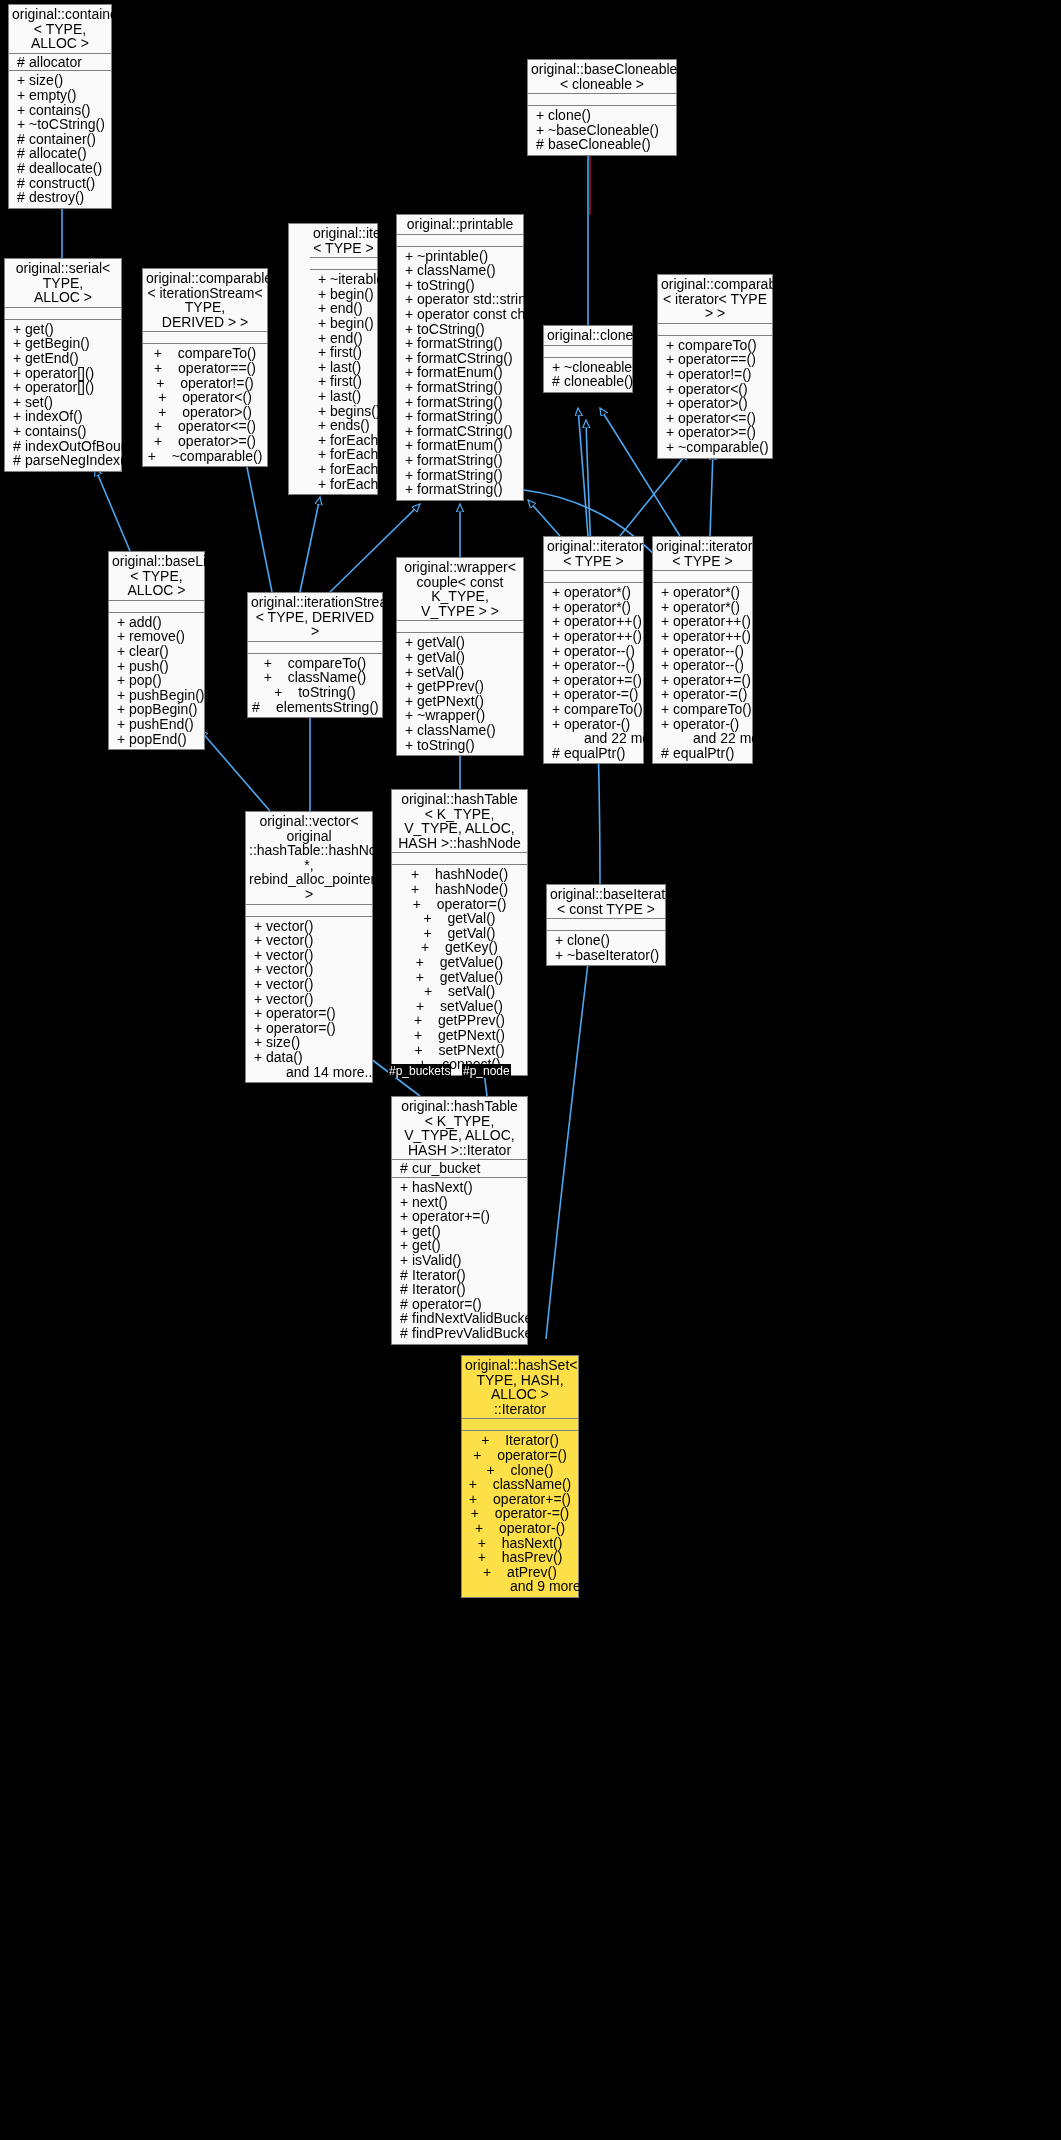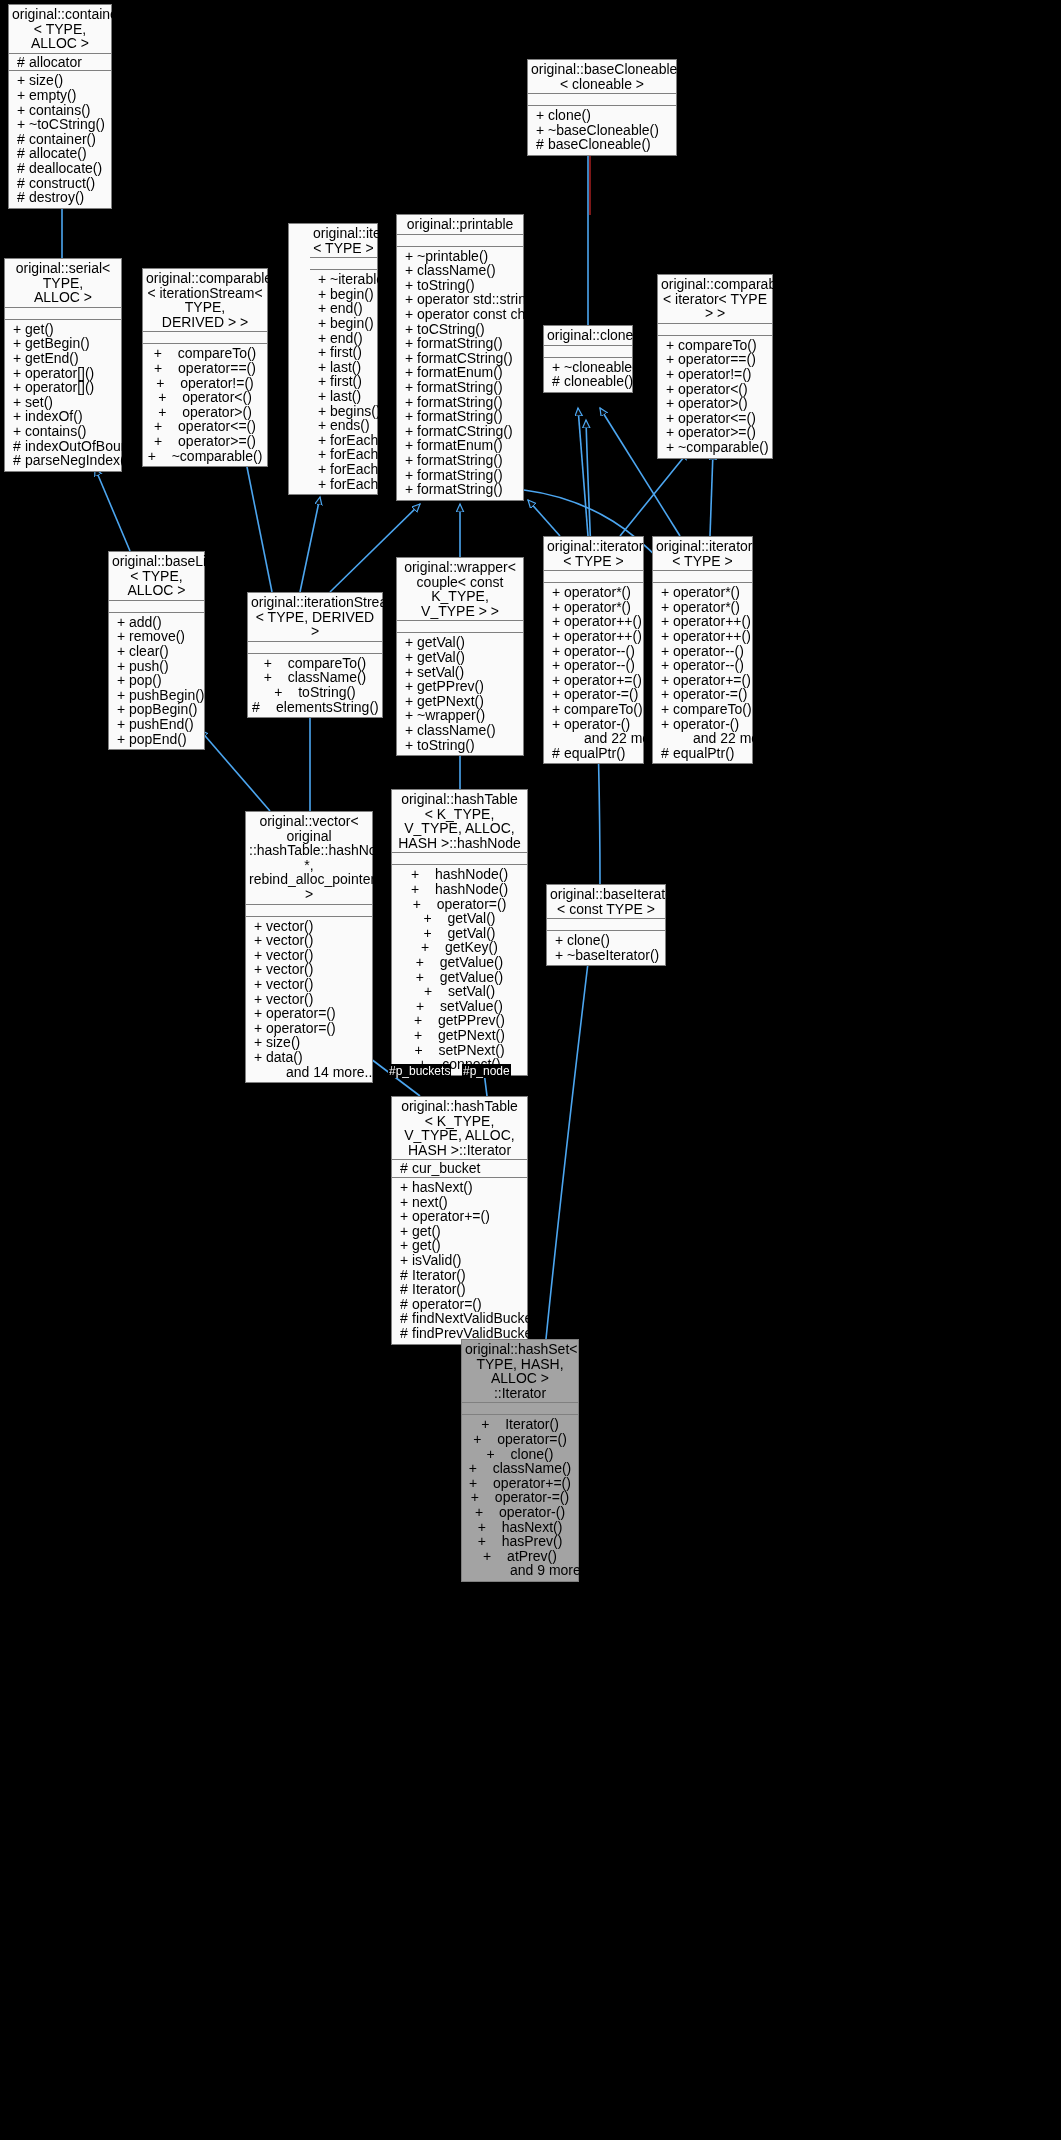--- a/index.html
+++ b/index.html
@@ -27,21 +27,22 @@
     position: absolute;
     box-sizing: border-box;
     background: #fafafa;
     border: 1px solid #808080;
     color: #000000;
     font-size: 14px;
     line-height: 14.6px;
     z-index: 5;
   }
   .node.shaded {
-    background: #a3a3a3;
+    background: #fde047;
+    margin-top: 16px;
   }
   .node .title {
     text-align: center;
     padding: 2px 3px 2px 3px;
     border-bottom: 1px solid #808080;
     white-space: pre-line;
   }
   .node .attrs {
     border-bottom: 1px solid #808080;
     padding: 1px 0 1px 0;

